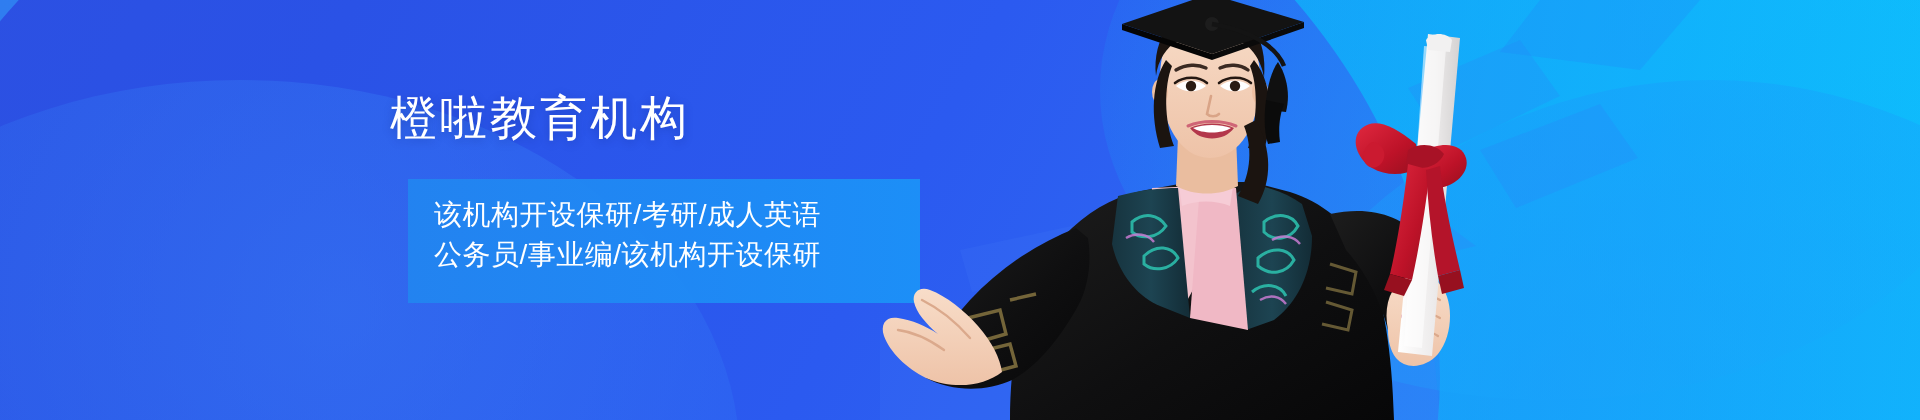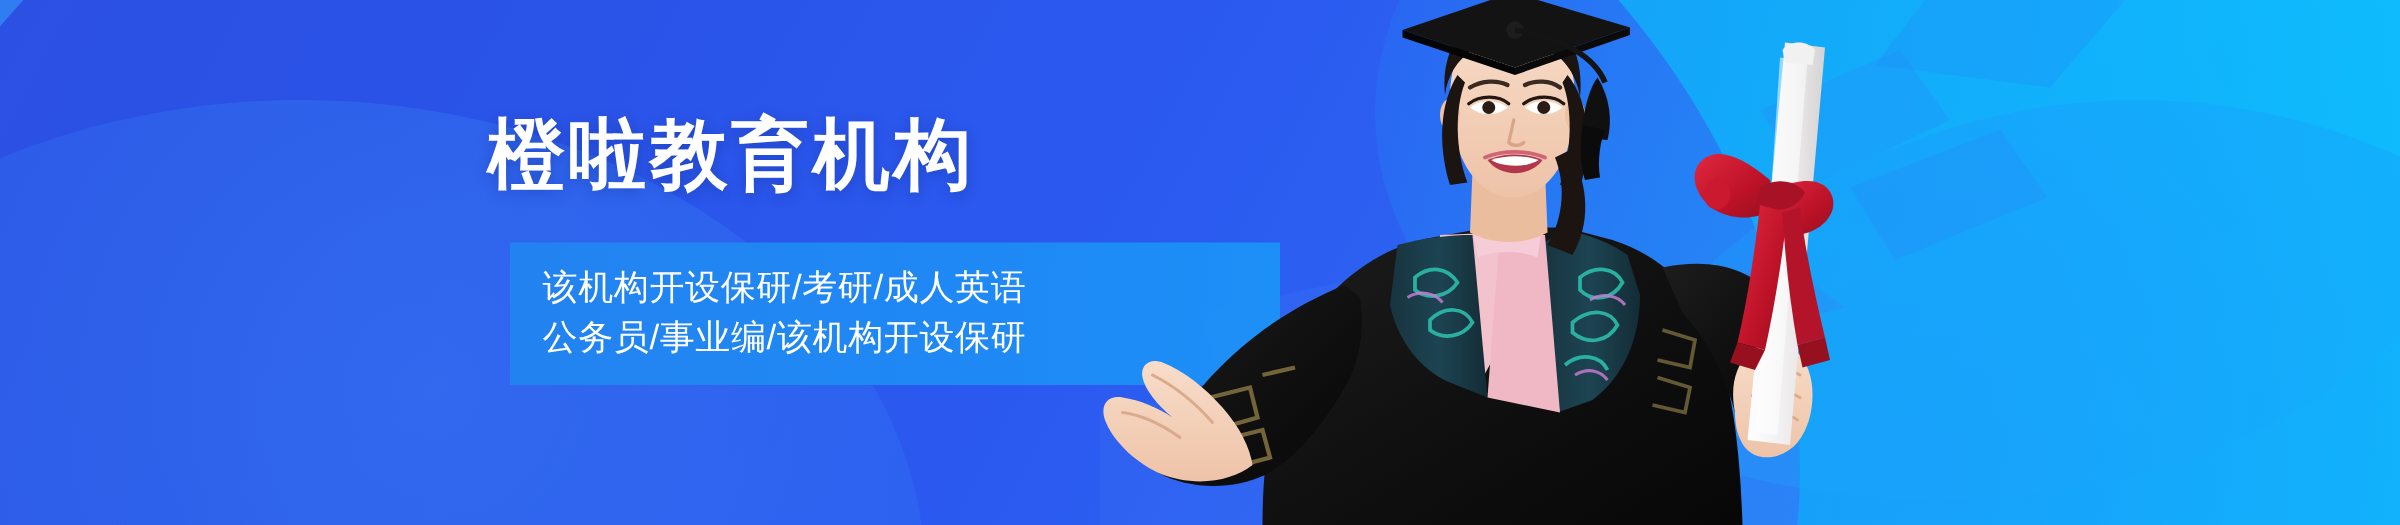--- a/index.html
+++ b/index.html
@@ -68,31 +68,31 @@
   
   .text-block {
     position: absolute;
     left: 390px;
     top: 94px;
     width: 540px;
   }
   .headline {
     margin: 0;
     color: #ffffff;
-    font-size: 62px;
+    font-size: 47px;
     line-height: 1;
-    font-weight: 700;
+    font-weight: 400;
     letter-spacing: 3px;
     text-shadow: 0 2px 10px rgba(10,30,110,.28);
   }
   .subtitle-box {
     margin-top: 38px;
     margin-left: 18px;
-    width: 616px;
-    padding: 16px 22px 18px 26px;
+    width: 512px;
+    padding: 16px 22px 28px 26px;
     background: linear-gradient(90deg, rgba(34,132,240,.96) 0%, rgba(30,140,245,.92) 55%, rgba(26,150,248,.88) 100%);
   }
   .subtitle-line {
     color: #ffffff;
     font-size: 28px;
     line-height: 1.42;
     font-weight: 400;
     letter-spacing: .5px;
     white-space: nowrap;
   }

